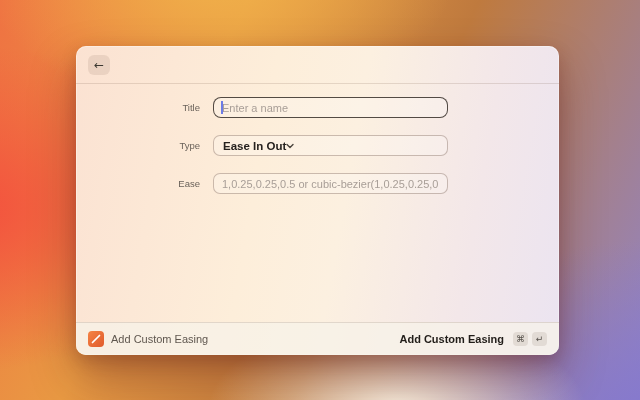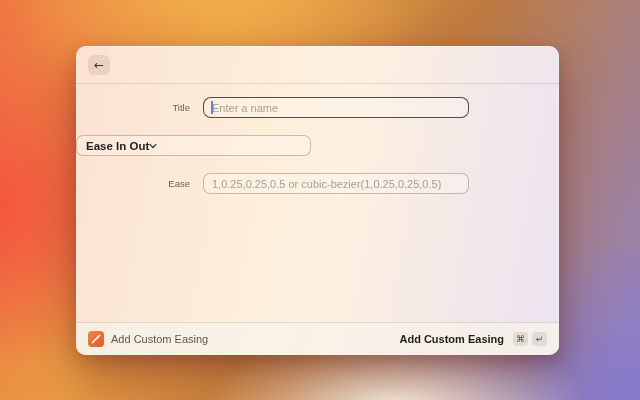--- a/index.html
+++ b/index.html
@@ -52,37 +52,37 @@
     font-family: "DejaVu Sans", sans-serif;
     font-size: 12px;
     line-height: 20px;
     display: flex;
     align-items: center;
     justify-content: center;
     cursor: pointer;
   }
 
   
-  .form { padding-top: 13px; }
+  .form { padding-top: 13px; padding-left: 10px; }
   .form-row {
     display: flex;
     align-items: center;
     margin-bottom: 17px;
   }
   .form-label {
     width: 114px;
     text-align: right;
     font-size: 9.5px;
     color: #6a625a;
     flex: none;
     margin-right: 13px;
   }
   .input-wrap {
     position: relative;
-    width: 266px;
+    width: 235px;
     height: 21px;
     flex: none;
   }
   .text-input {
     width: 100%; height: 100%;
     border-radius: 7px;
     border: 1px solid rgba(125,100,88,0.40);
     background: rgba(255,255,255,0.22);
     font-family: "Liberation Sans", "DejaVu Sans", sans-serif;
     font-size: 11px;
@@ -190,20 +190,21 @@
 
       <div class="form-row">
         <label class="form-label">Title</label>
         <div class="input-wrap">
           <input class="text-input focused" type="text" placeholder="Enter a name" style="">
           <span class="caret"></span>
         </div>
       </div>
 
       <div class="form-row">
+        <label class="form-label">Type</label>
         <div class="dropdown">
           <span class="dropdown-value">Ease In Out</span>
           <svg class="chevron" width="8" height="8" viewBox="0 0 8 8">
             <polyline points="1,2.5 4,5.5 7,2.5" fill="none" stroke="#4a443d" stroke-width="1.4" stroke-linecap="round" stroke-linejoin="round"></polyline>
           </svg>
         </div>
       </div>
 
       <div class="form-row">
         <label class="form-label">Ease</label>

